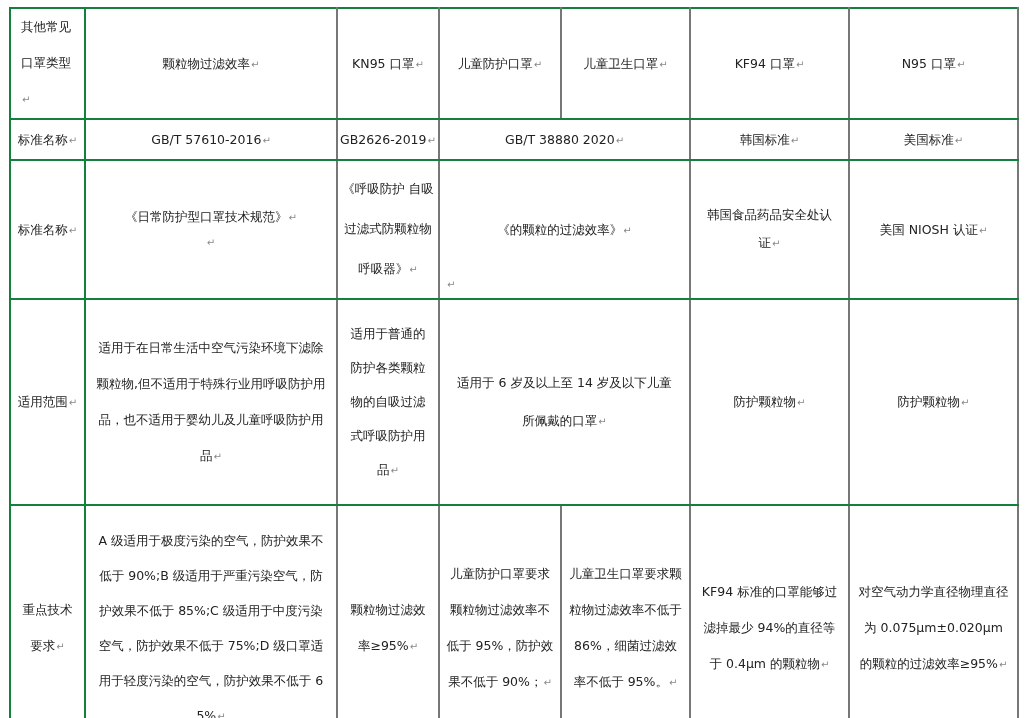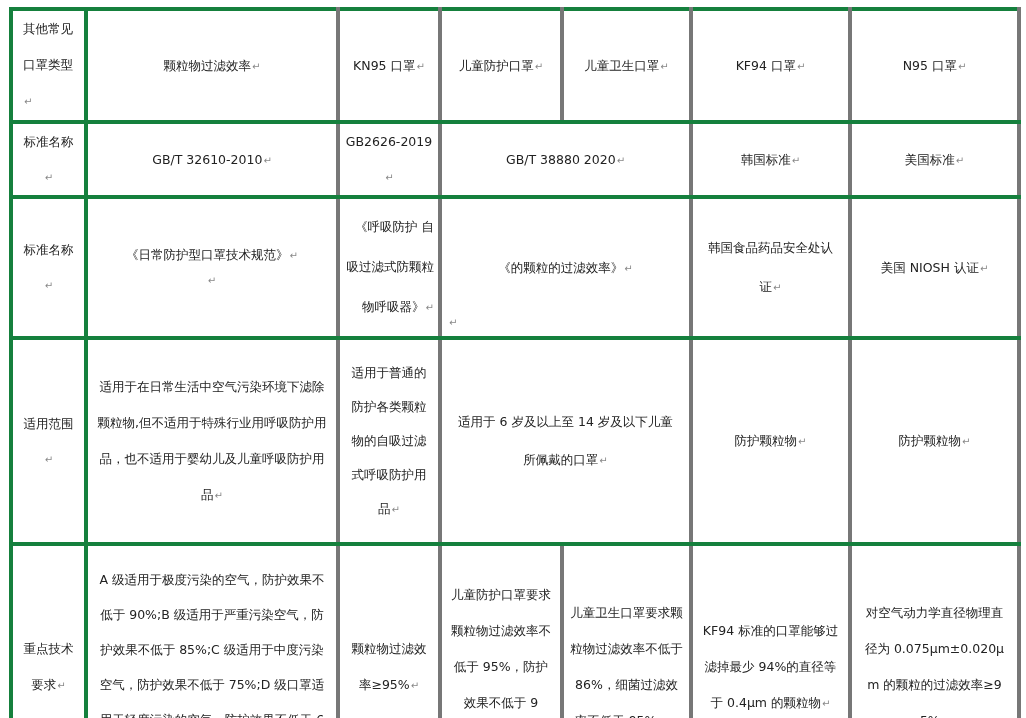--- a/index.html
+++ b/index.html
@@ -4,21 +4,21 @@
 <style>
   html, body { margin:0; padding:0; background:#ffffff; }
   body { width:1026px; height:718px; position:relative; overflow:hidden;
          font-family: "DejaVu Sans", "Liberation Sans", sans-serif; color:#222; }
   table.spec {
     position:absolute; left:9px; top:7px;
     border-collapse:collapse; table-layout:fixed;
     width:1008px;
   }
   table.spec td {
-    border:4px solid #15803d;
+    border:2px solid #15803d;
     text-align:center; vertical-align:middle;
     font-size:12.5px; line-height:35px;
     padding:0 6px; box-sizing:border-box;
     word-break:break-all;
   }
   table.spec td.vgray { border-left-color:#777; border-right-color:#777; }
   .pm { color:#888; font-size:10px; margin-left:1px; }
   td.stub { text-align:center; }
   .blank-para { display:block; color:#888; font-size:10px; }
 </style>
@@ -44,39 +44,39 @@
     <td class="vgray"><span>颗粒物过滤效率</span><span class="pm">↵</span></td>
     <td class="vgray"><span>KN95 口罩</span><span class="pm">↵</span></td>
     <td class="vgray"><span>儿童防护口罩</span><span class="pm">↵</span></td>
     <td class="vgray"><span>儿童卫生口罩</span><span class="pm">↵</span></td>
     <td class="vgray"><span>KF94 口罩</span><span class="pm">↵</span></td>
     <td class="vgray"><span>N95 口罩</span><span class="pm">↵</span></td>
   </tr>
 
   <tr style="height:41px">
     <td><span>标准名称</span><span class="pm">↵</span></td>
-    <td class="vgray"><span>GB/T 32610-2010</span><span class="pm">↵</span></td>
+    <td class="vgray"><span>GB/T 57610-2016</span><span class="pm">↵</span></td>
     <td class="vgray" style="padding:0 2px"><span>GB2626-2019</span><span class="pm">↵</span></td>
     <td class="vgray" colspan="2"><span>GB/T 38880 2020</span><span class="pm">↵</span></td>
     <td class="vgray"><span>韩国标准</span><span class="pm">↵</span></td>
     <td class="vgray"><span>美国标准</span><span class="pm">↵</span></td>
   </tr>
 
   <tr style="height:125px">
     <td><span>标准名称</span><span class="pm">↵</span></td>
     <td class="vgray" style="line-height:25px">
       <span>《日常防护型口罩技术规范》</span><span class="pm">↵</span>
       <span class="blank-para">↵</span>
     </td>
-    <td class="vgray" style="text-align:right;padding:8px 4px;line-height:40px"><span>《呼吸防护 自吸过滤式防颗粒物呼吸器》</span><span class="pm">↵</span></td>
+    <td class="vgray" style="text-align:center;padding:8px 4px;line-height:40px"><span>《呼吸防护 自吸过滤式防颗粒物呼吸器》</span><span class="pm">↵</span></td>
     <td class="vgray" colspan="2" style="position:relative">
       <span>《的颗粒的过滤效率》</span><span class="pm">↵</span>
       <span class="pm" style="position:absolute;left:6px;bottom:6px;line-height:14px">↵</span>
     </td>
-    <td class="vgray" style="line-height:39px;padding:12px 12px"><span>韩国食品药品安全处认证</span><span class="pm">↵</span></td>
+    <td class="vgray" style="line-height:28px;padding:12px 12px"><span>韩国食品药品安全处认证</span><span class="pm">↵</span></td>
     <td class="vgray"><span>美国 NIOSH 认证</span><span class="pm">↵</span></td>
   </tr>
 
   <tr style="height:206px">
     <td><span>适用范围</span><span class="pm">↵</span></td>
     <td class="vgray" style="line-height:36px;padding:0 8px"><span>适用于在日常生活中空气污染环境下滤除颗粒物,但不适用于特殊行业用呼吸防护用品，也不适用于婴幼儿及儿童呼吸防护用品</span><span class="pm">↵</span></td>
     <td class="vgray" style="line-height:34px;padding:0 8px"><span>适用于普通的防护各类颗粒物的自吸过滤式呼吸防护用品</span><span class="pm">↵</span></td>
     <td class="vgray" colspan="2" style="line-height:38px;padding:0 16px"><span>适用于 6 岁及以上至 14 岁及以下儿童所佩戴的口罩</span><span class="pm">↵</span></td>
     <td class="vgray"><span>防护颗粒物</span><span class="pm">↵</span></td>
     <td class="vgray"><span>防护颗粒物</span><span class="pm">↵</span></td>

